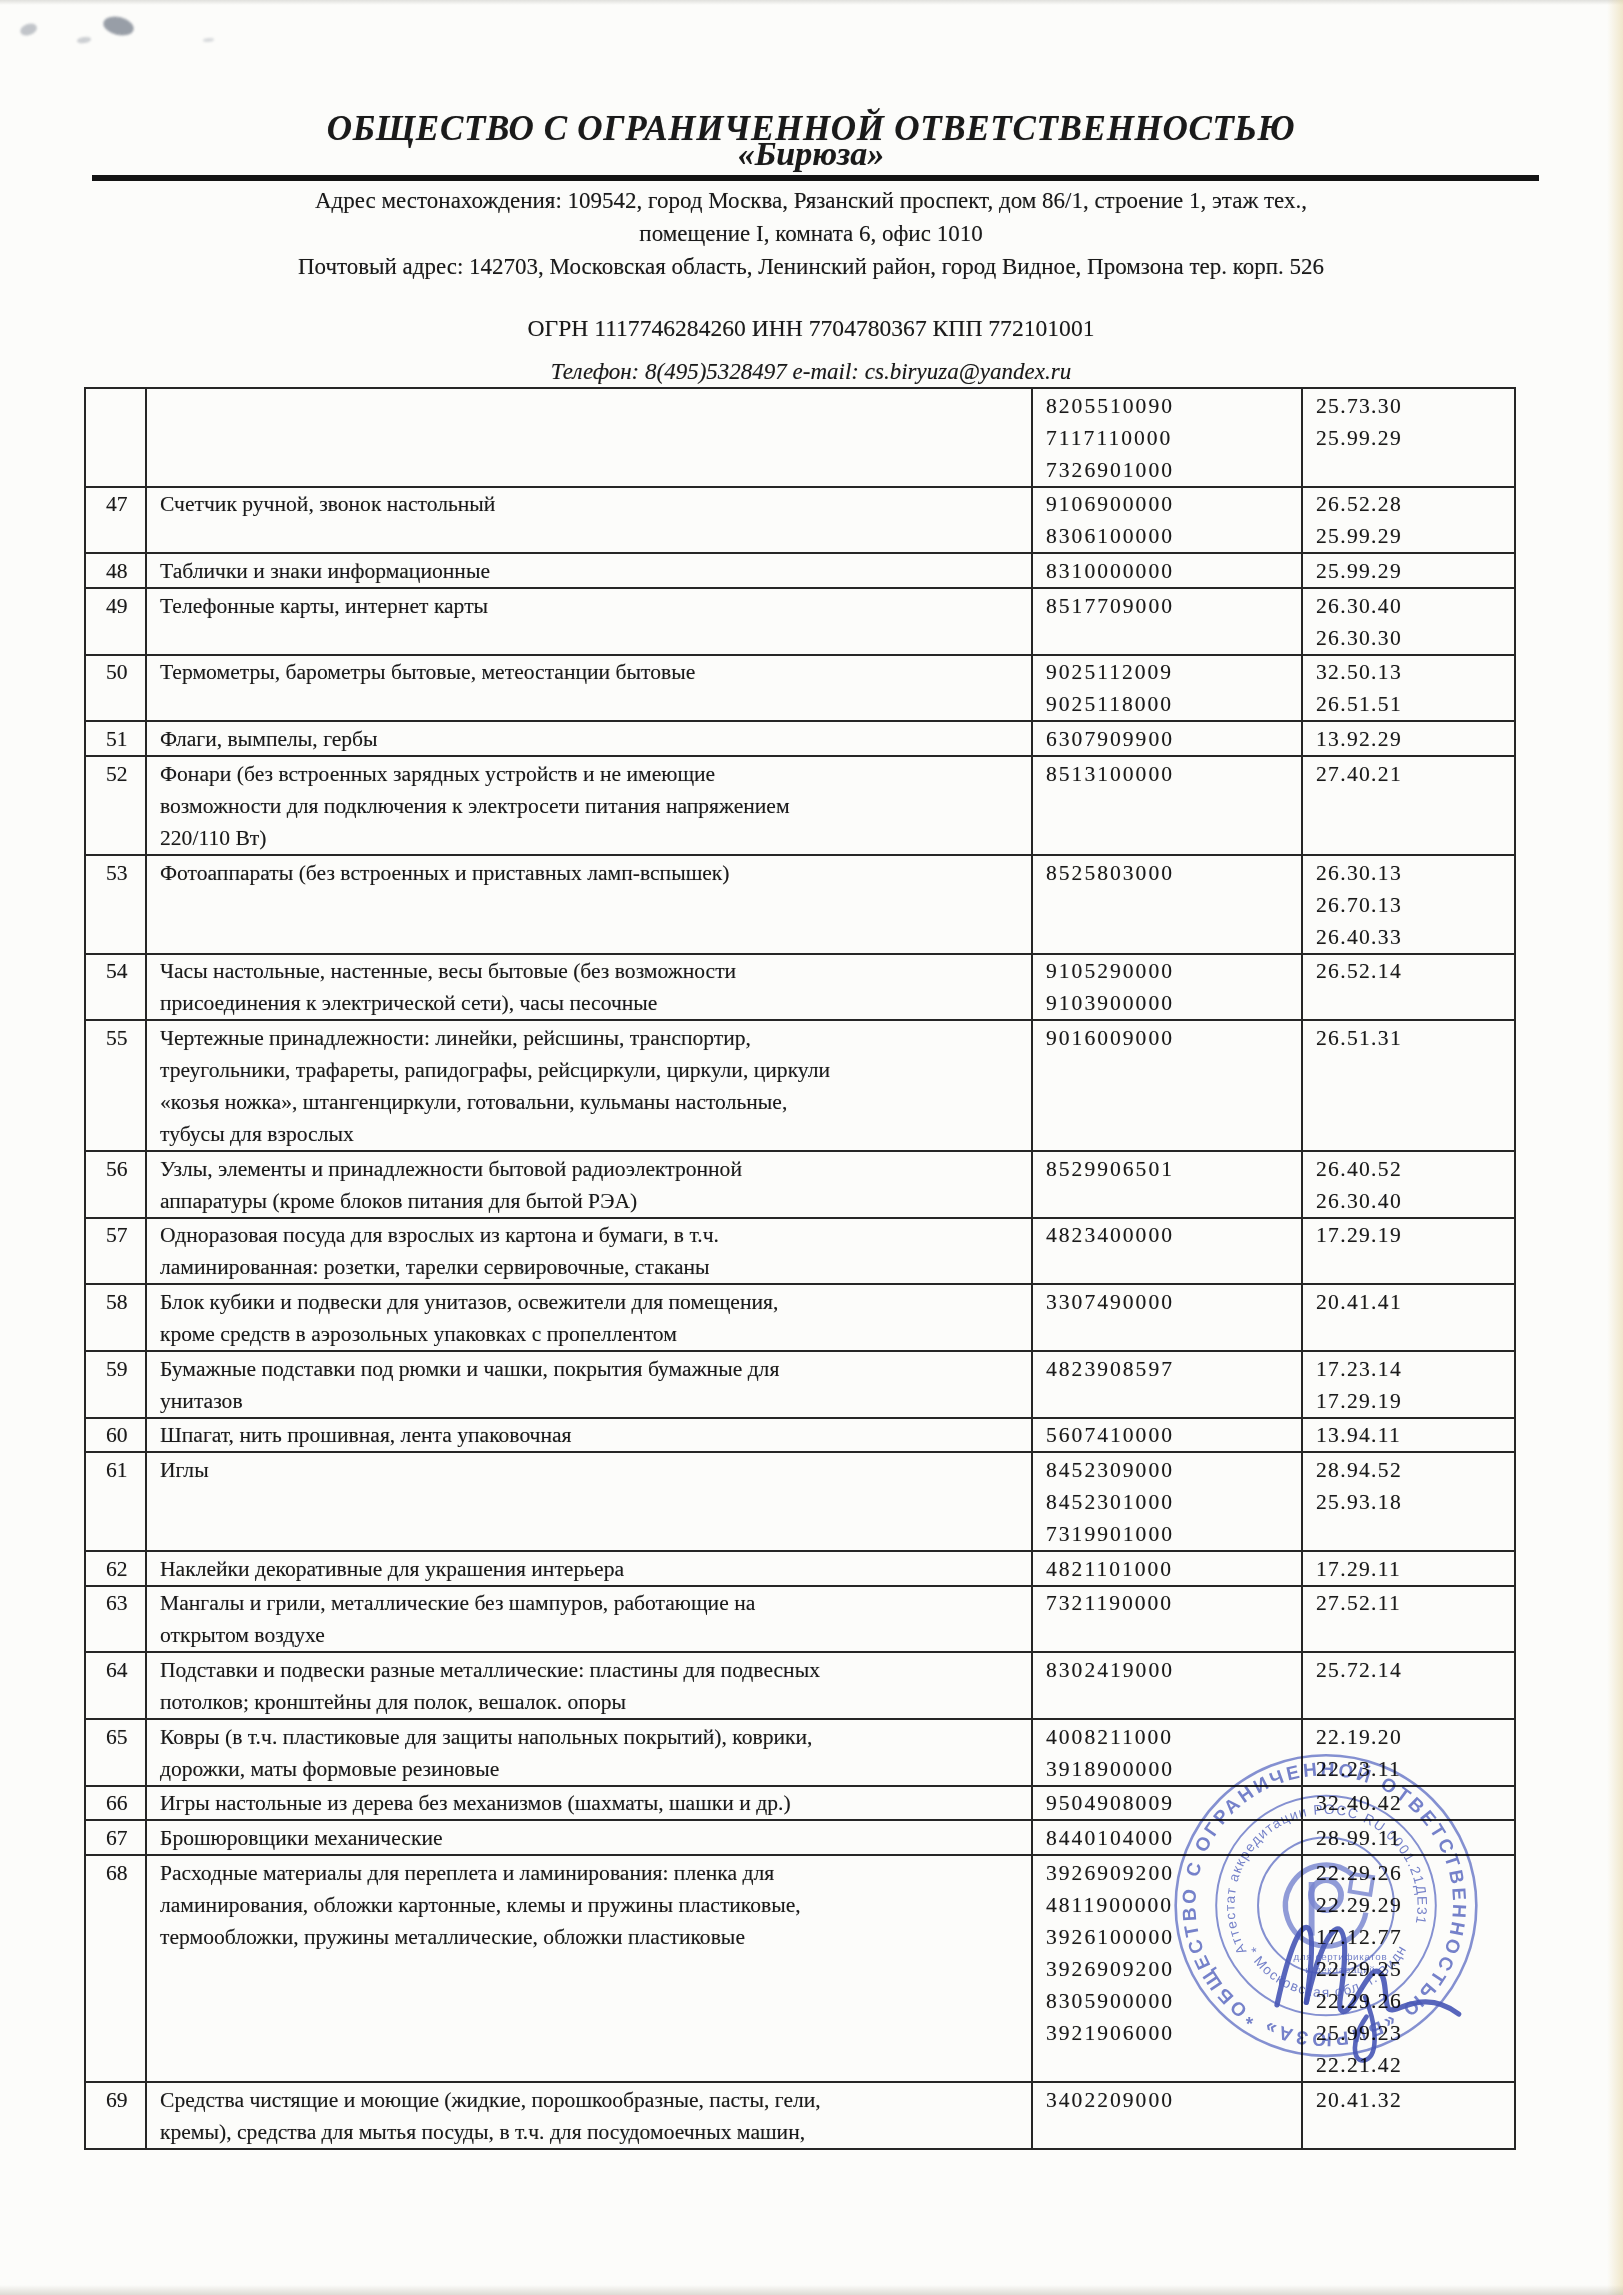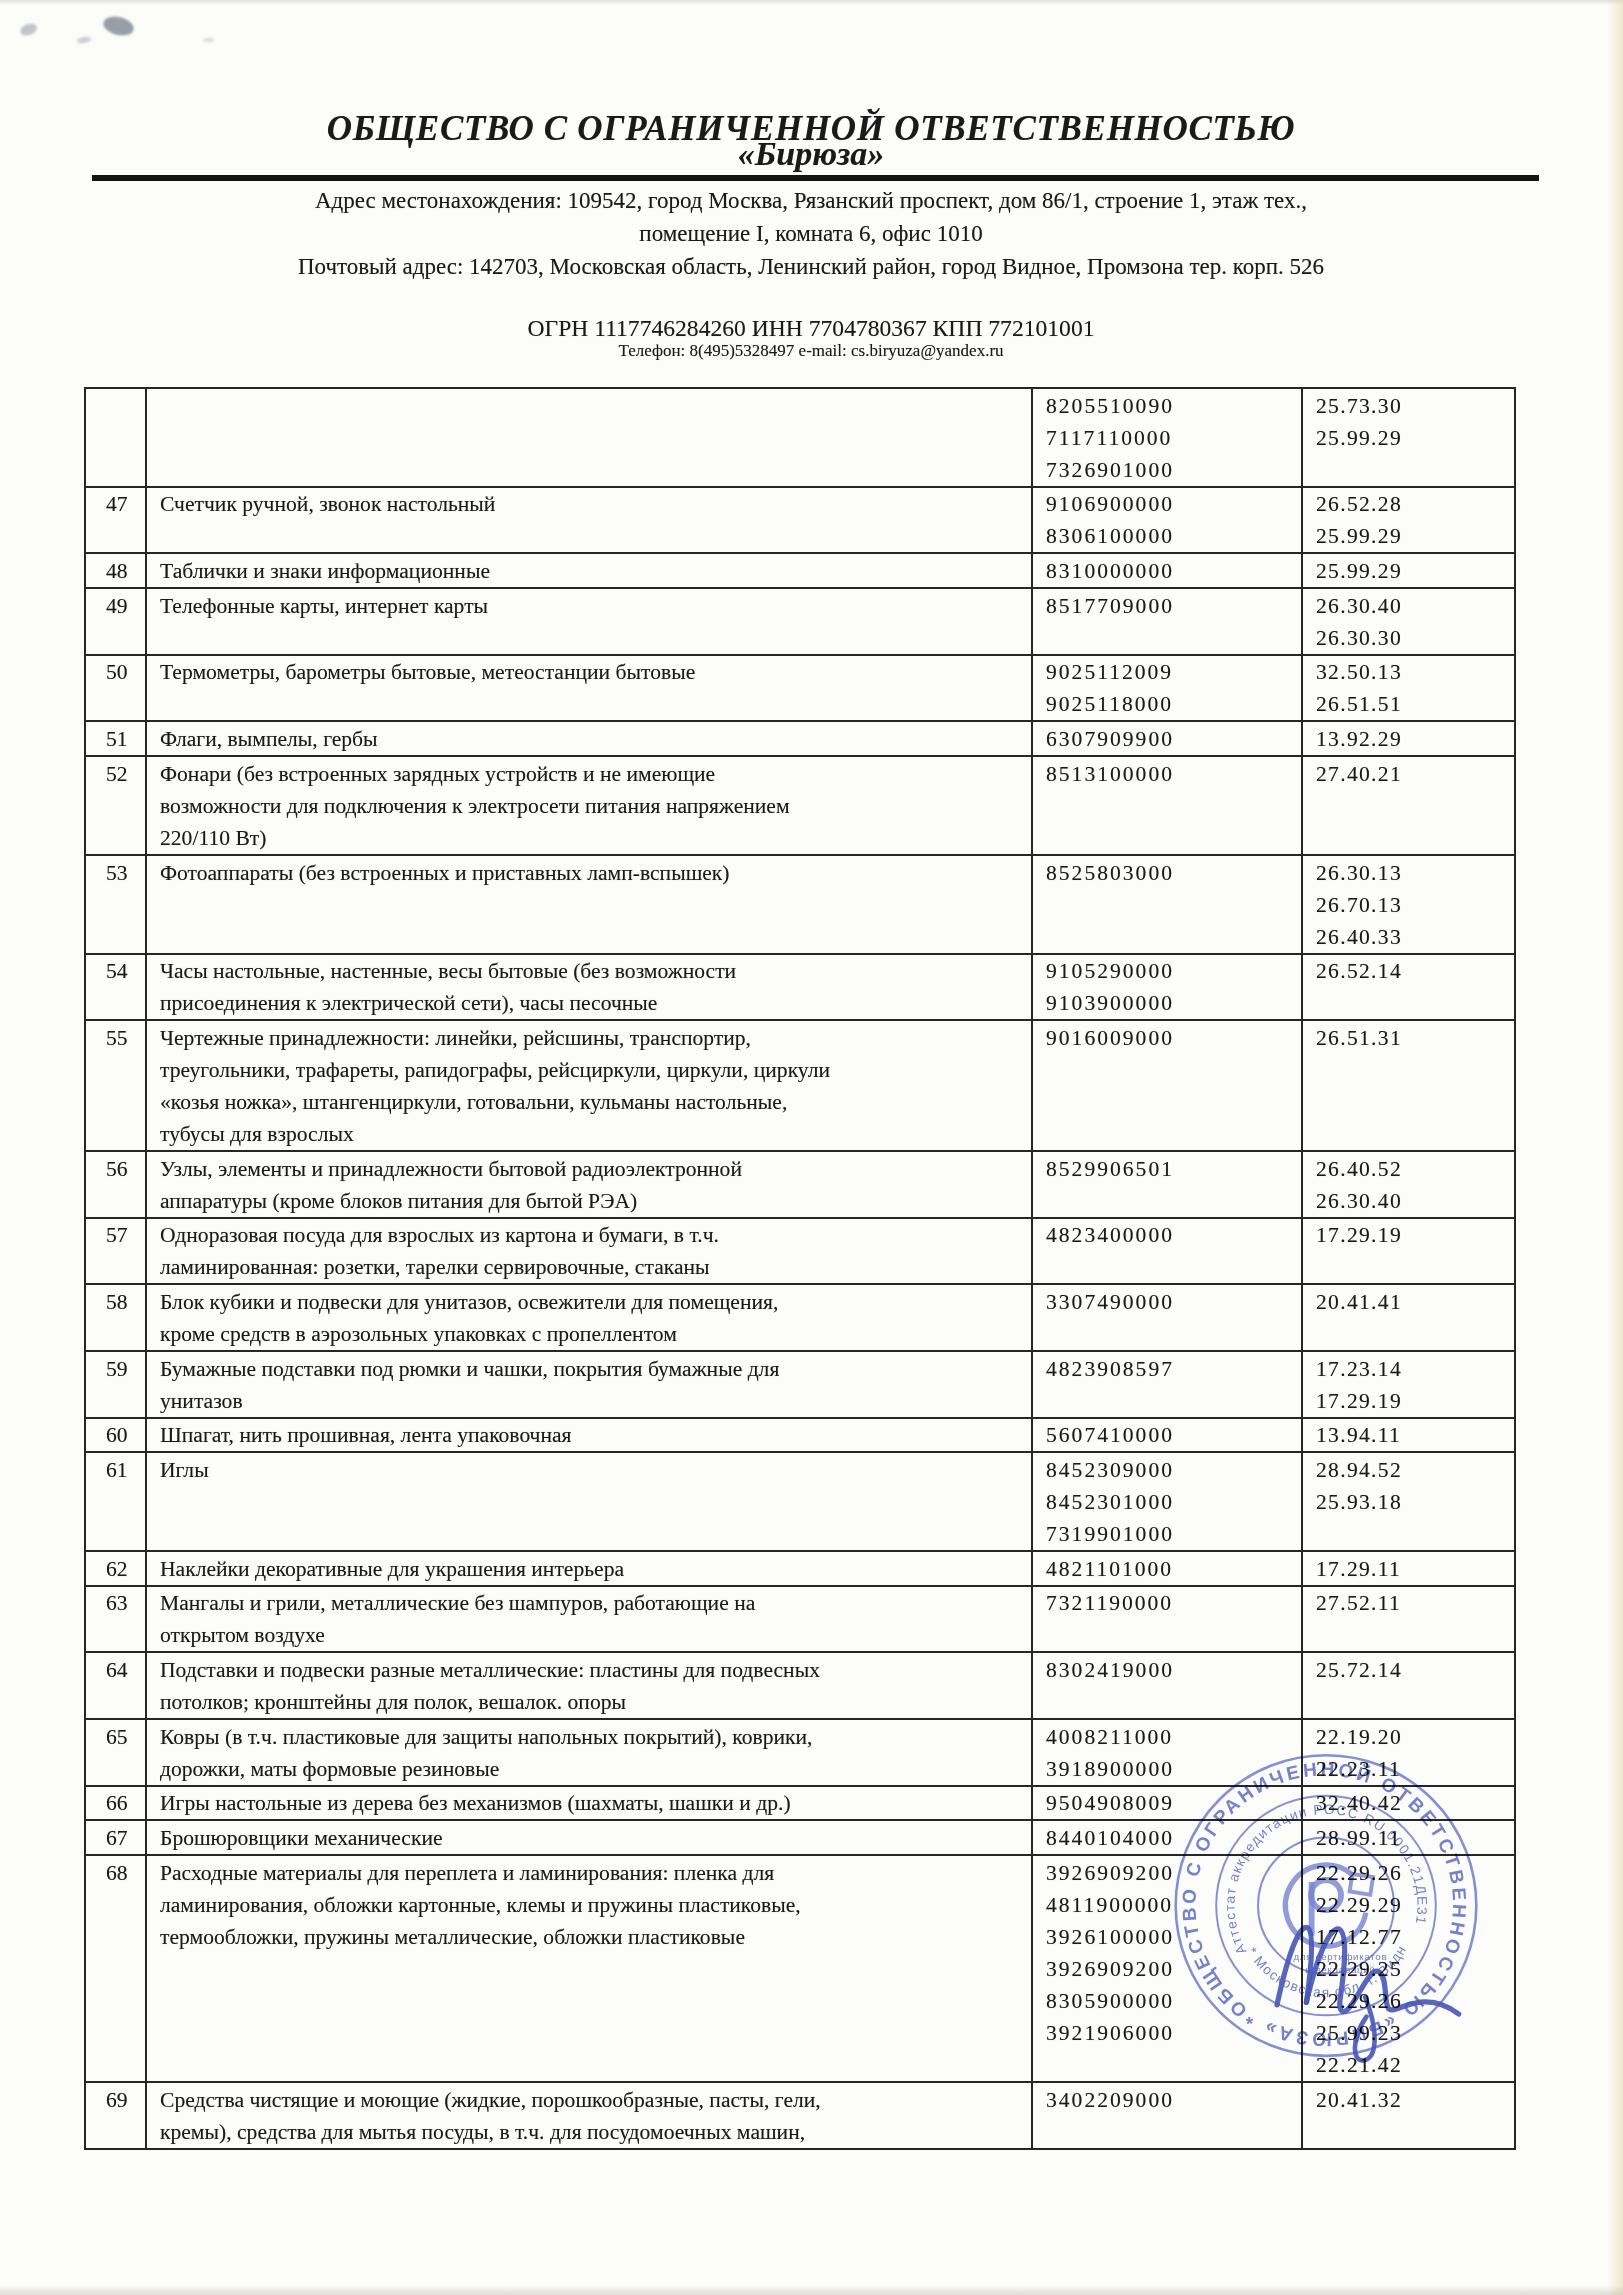--- a/index.html
+++ b/index.html
@@ -23,21 +23,21 @@
   #sm4{left:203px;top:38px;width:10.5px;height:3.9px;transform:rotate(-5deg);opacity:.3;}
 
   .hdr-line{position:absolute;left:6.5px;width:1609px;text-align:center;
     text-shadow:0 0 0.7px rgba(25,25,25,.4);}
   .title1{top:109px;font-size:35px;font-weight:bold;font-style:italic;letter-spacing:0.7px;}
   .title2{top:135px;font-size:34px;font-weight:bold;font-style:italic;}
   .rule{position:absolute;top:175px;left:92px;width:1447px;height:5.9px;background:#141414;}
   .addr{font-size:23px;}
   .a1{top:188px;} .a2{top:221px;} .a3{top:254px;}
   .reg{top:315px;font-size:23.6px;}
-  .tel{top:341px;font-size:17px;}
+  .tel{top:359px;font-size:23px;font-style:italic;}
 
   table.tbl{
     position:absolute;left:84px;top:387px;width:1431px;
     border-collapse:collapse;table-layout:fixed;
     border:2.6px solid #232323;
   }
   table.tbl td{
     border:2px solid #262626;
     vertical-align:top;
     white-space:pre-line;

